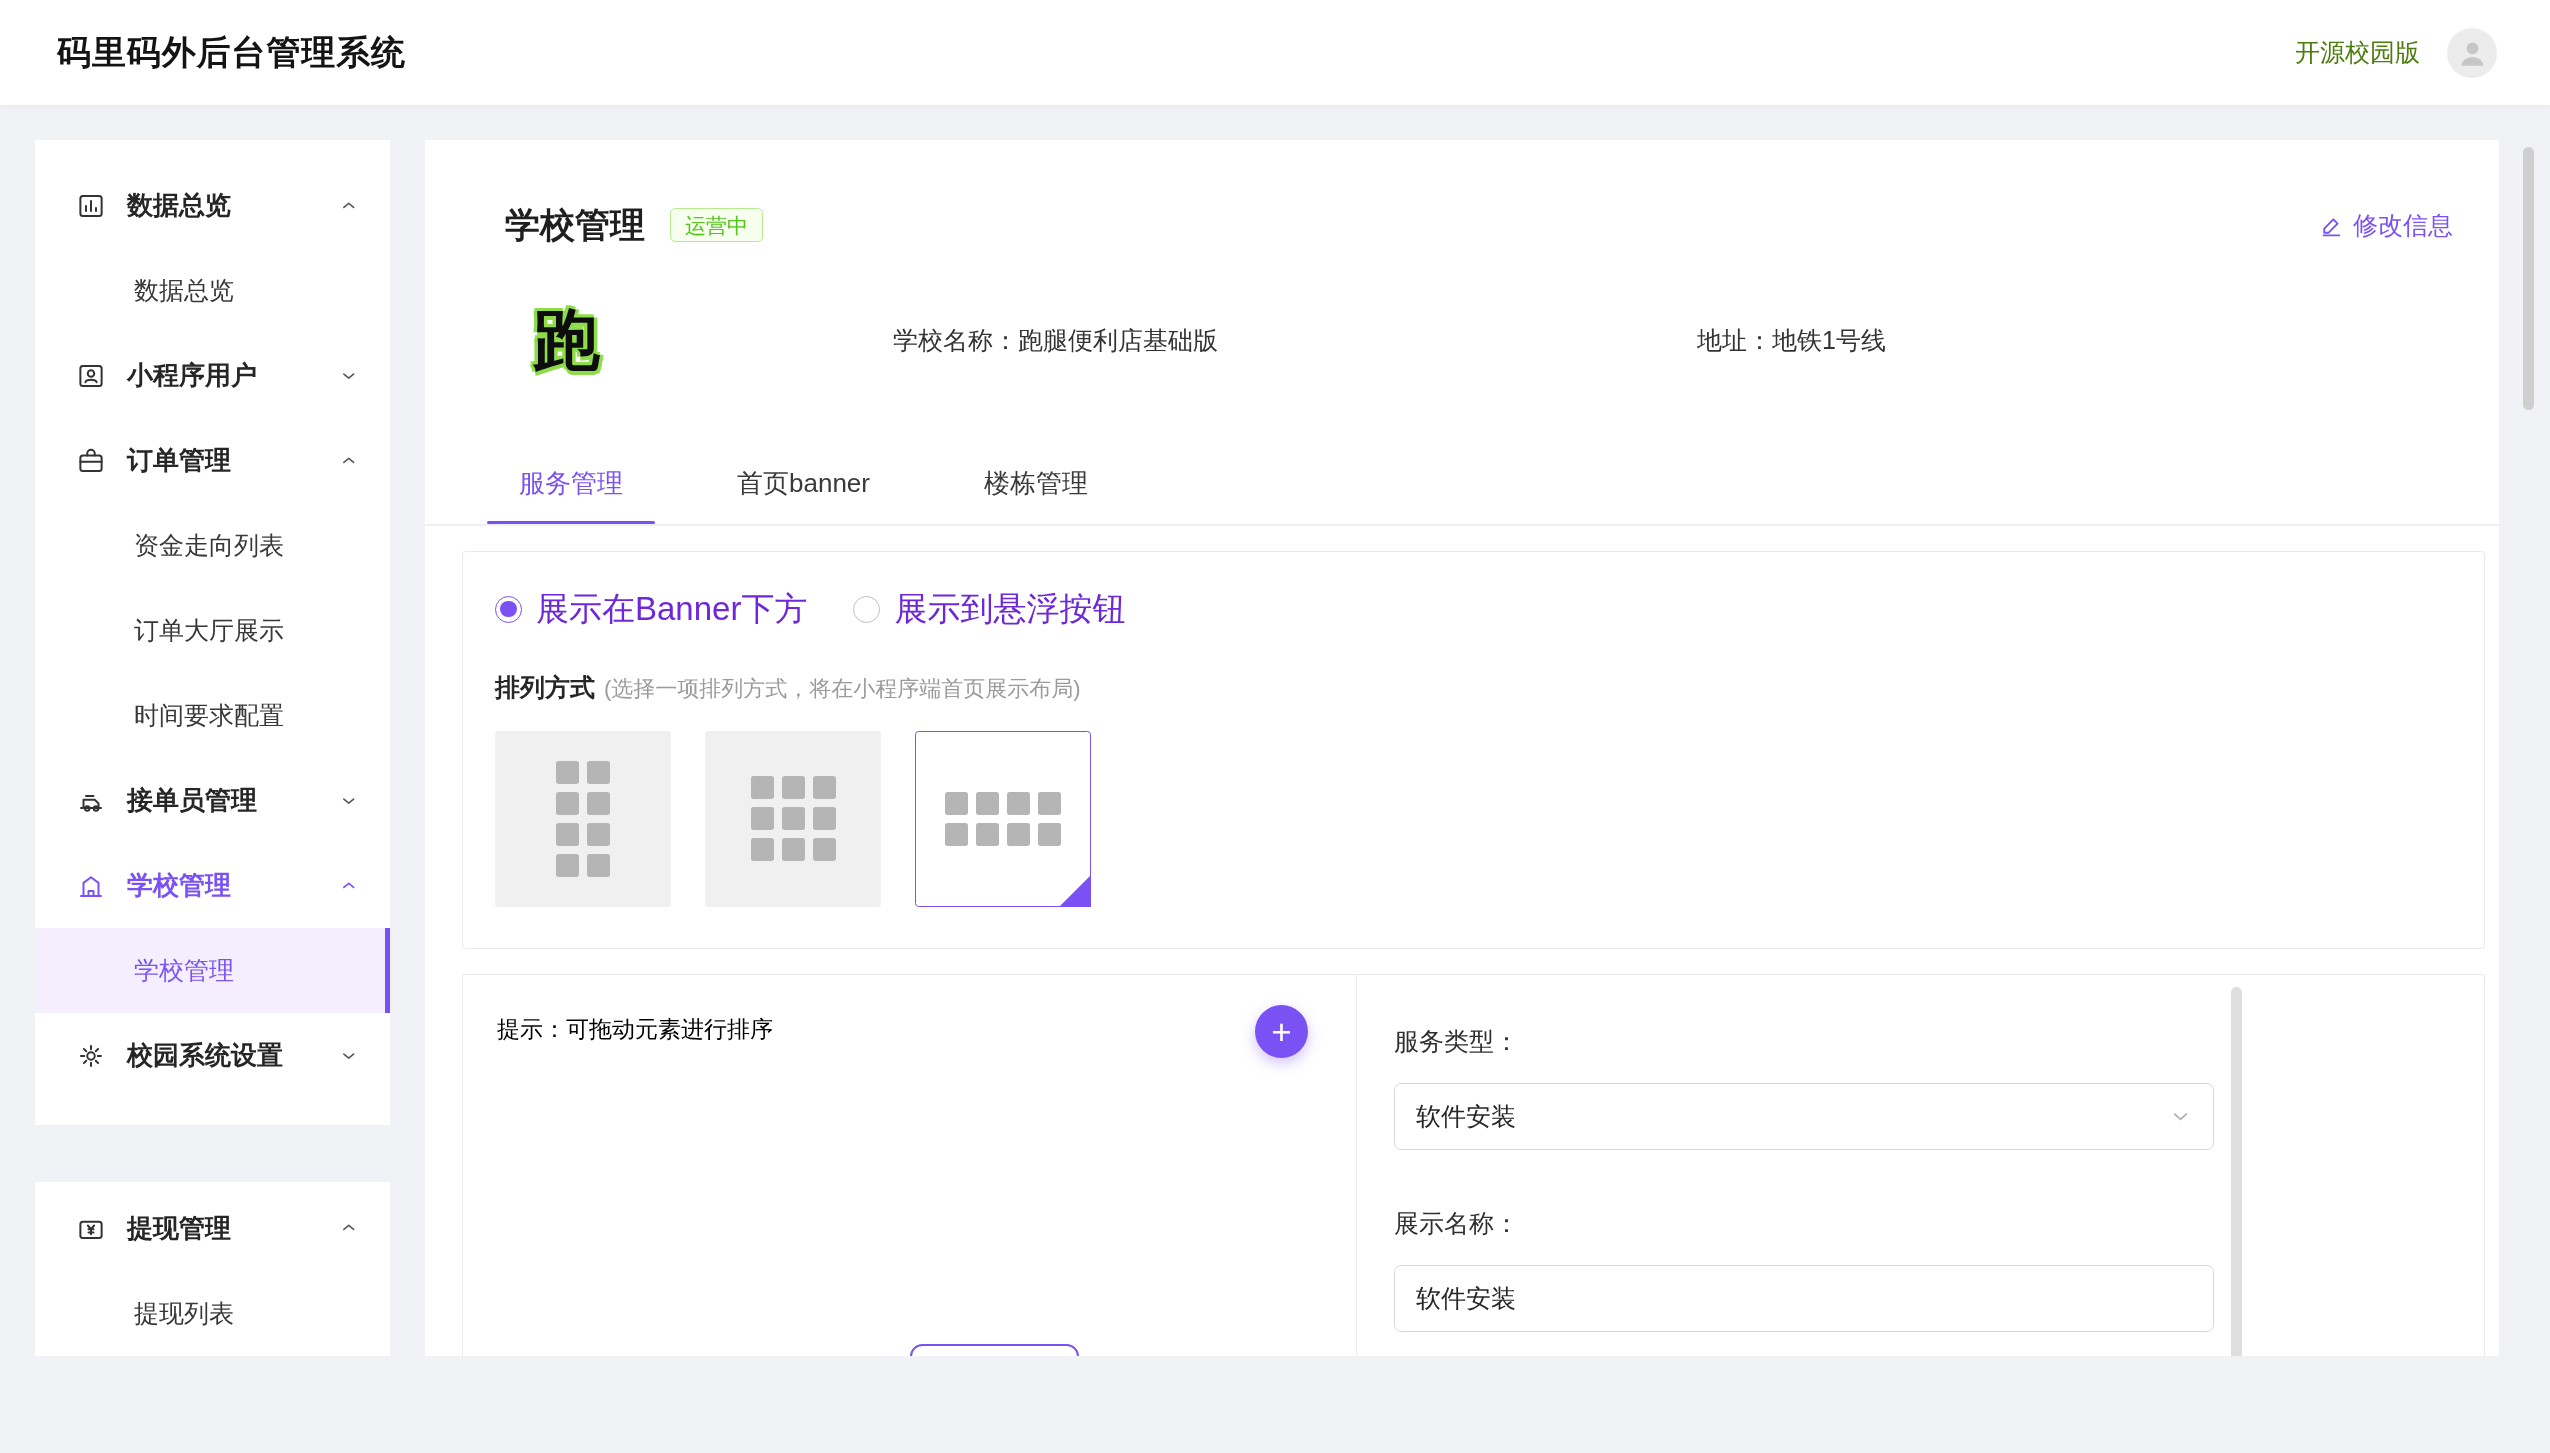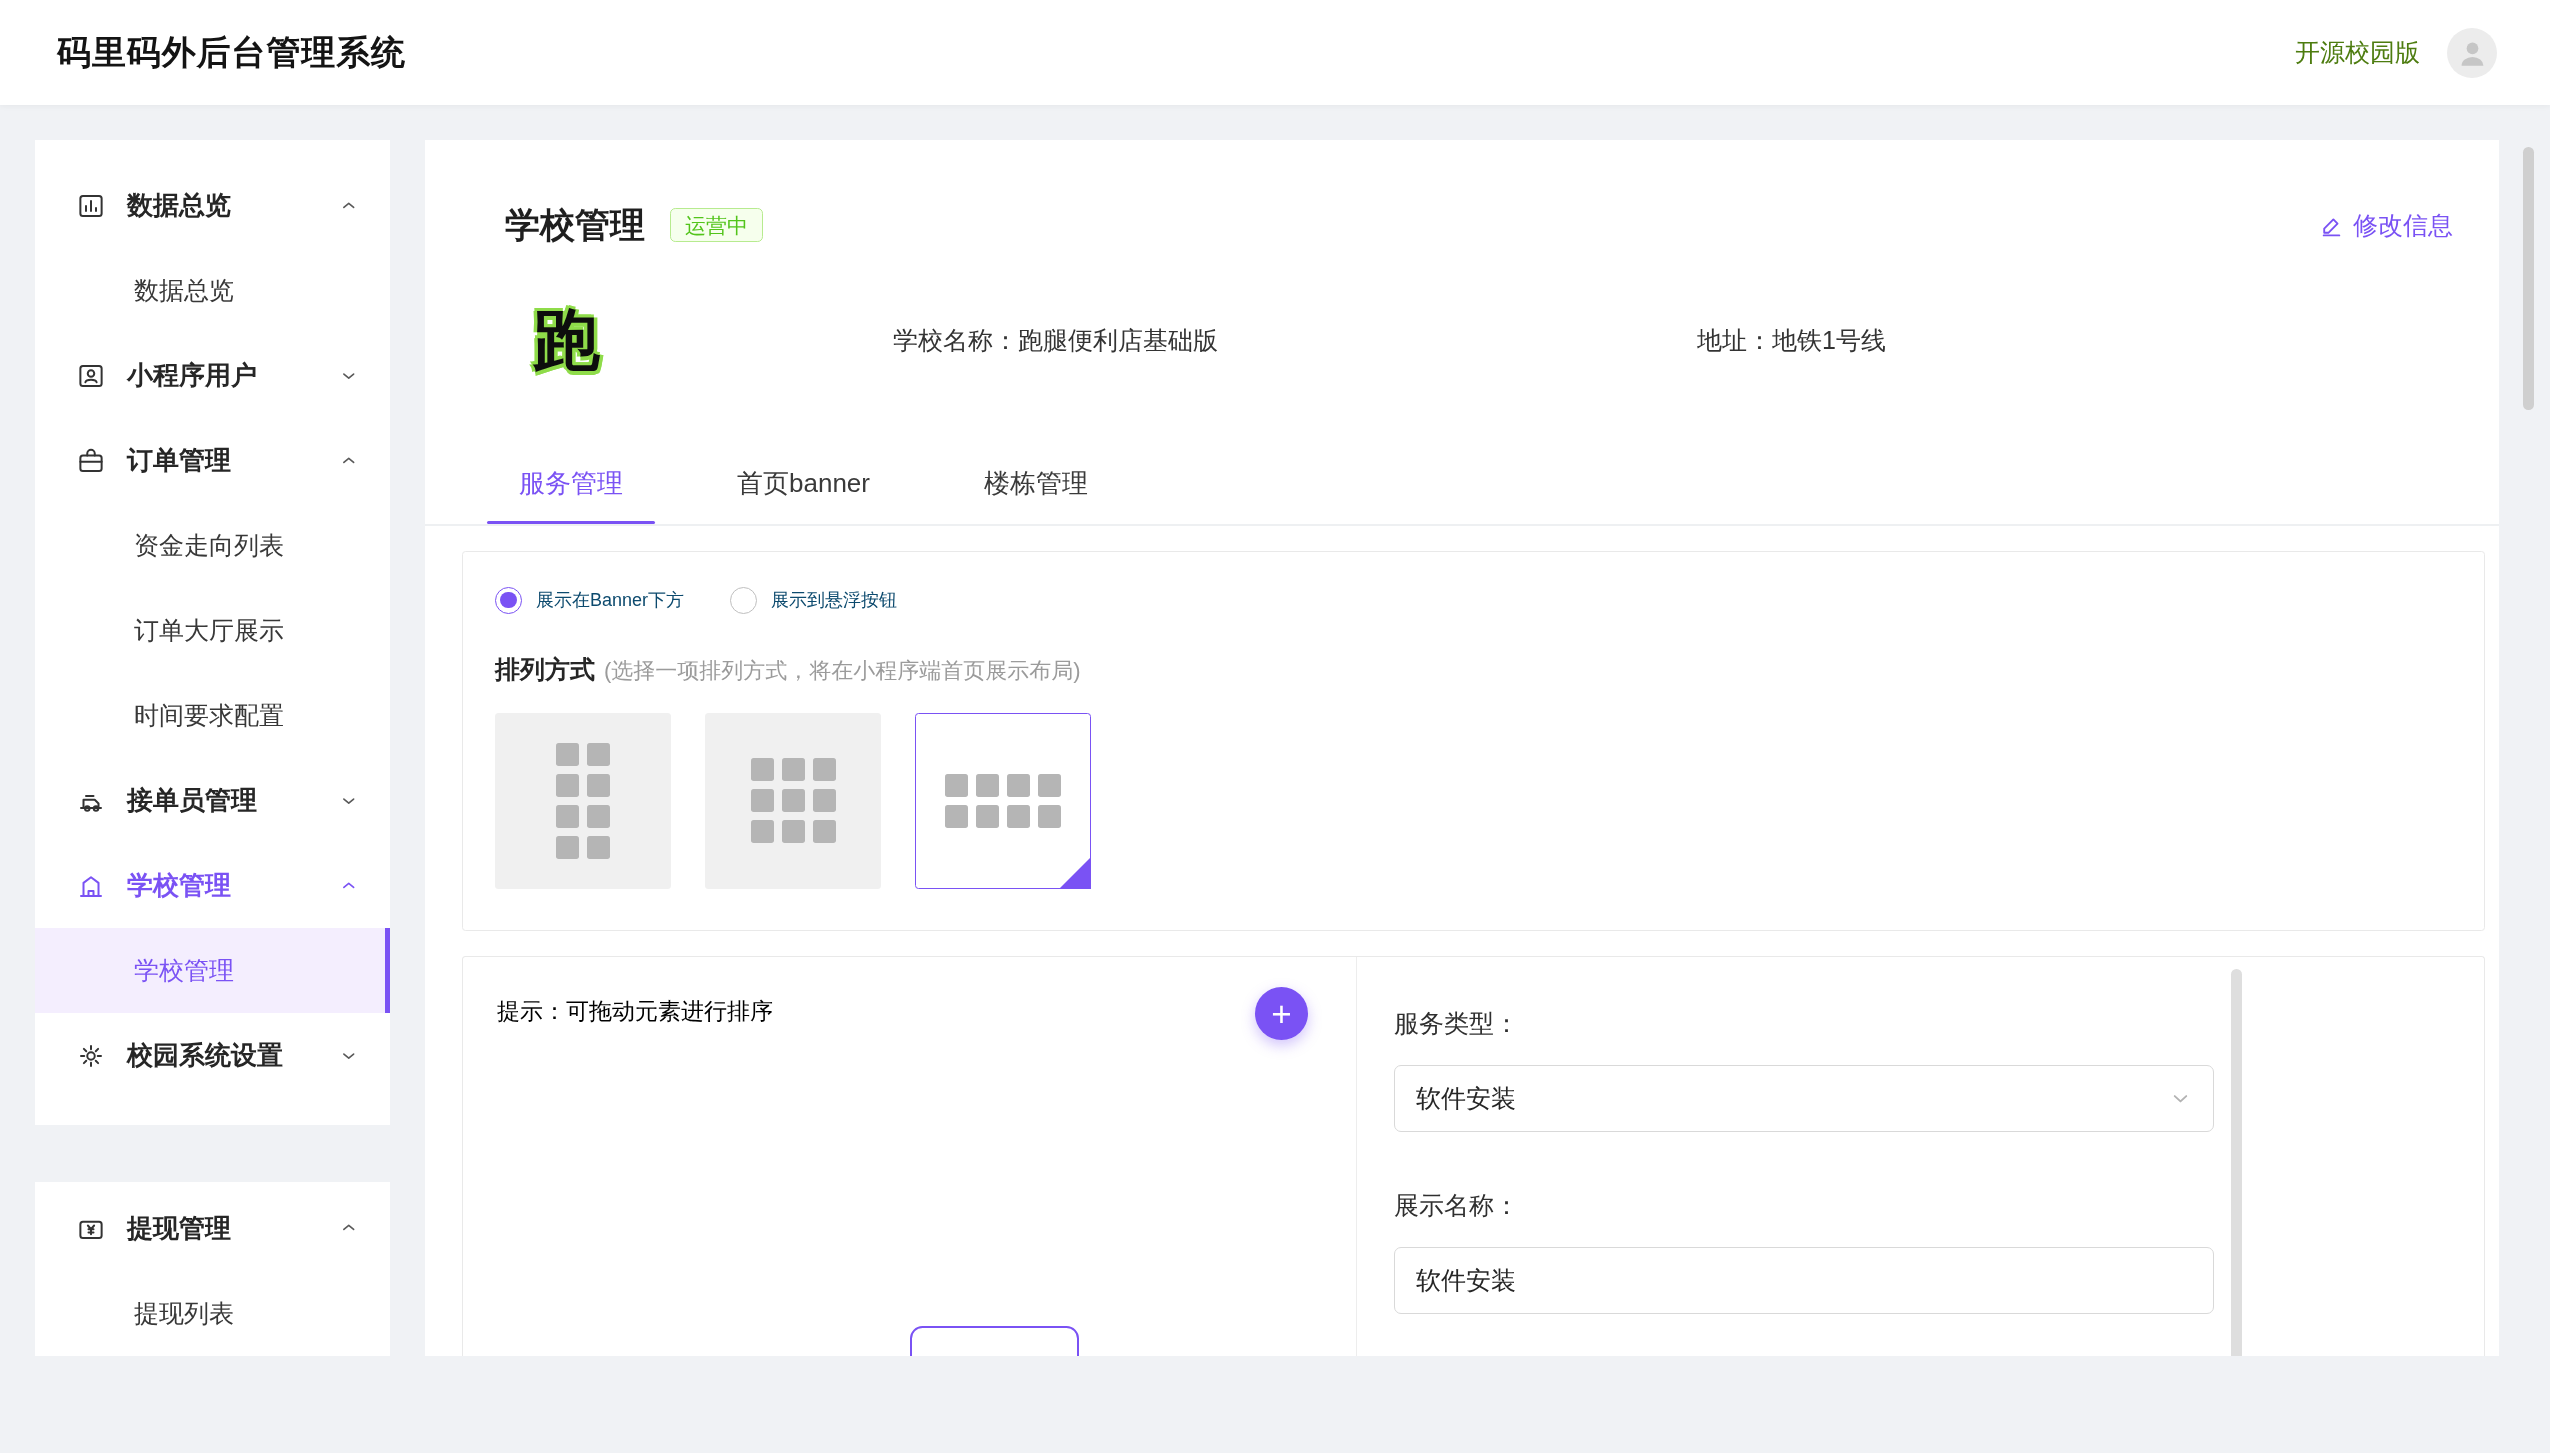--- a/index.html
+++ b/index.html
@@ -56,21 +56,21 @@
   .tabs { display:flex; margin:83px 0 0 25px; font-size:26px; color:#3a3a3a; }
   .tab { padding:0 32px 23px; position:relative; cursor:pointer; }
   .tab + .tab { margin-left:50px; }
   .tab.active { color:#7a52f4; font-weight:500; }
   .tab.active::after { content:""; position:absolute; left:0; right:0; bottom:0; height:3.5px; background:#7a52f4; border-radius:1.8px; }
   .tabs-divider { height:1.8px; background:#eef0f2; margin:0 -14px 0 -37px; }
 
   .box { border:1.8px solid #e9e9e9; border-radius:3.5px; }
   .box1 { margin-top:25px; padding:35px 0 41px 32px; }
 
-  .radio-row { display:flex; align-items:center; font-size:18px; color:#0c4a6e; }
+  .radio-row { display:flex; align-items:center; font-size:33px; color:#6d28d9; }
   .radio { width:27px; height:27px; border-radius:50%; flex:none; cursor:pointer; }
   .radio.on { border:1.8px solid #7a52f4; position:relative; }
   .radio.on::after { content:""; position:absolute; inset:4.4px; border-radius:50%; background:#7a52f4; }
   .radio.off { border:1.8px solid #bfbfbf; background:#fff; }
   .radio-label { margin-left:14px; cursor:pointer; }
   .radio-group + .radio-group { margin-left:46px; }
   .radio-group { display:flex; align-items:center; }
 
   .arrange-row { margin-top:39px; font-size:25px; display:flex; align-items:baseline; }
   .arrange-label { font-weight:bold; color:#262626; }

